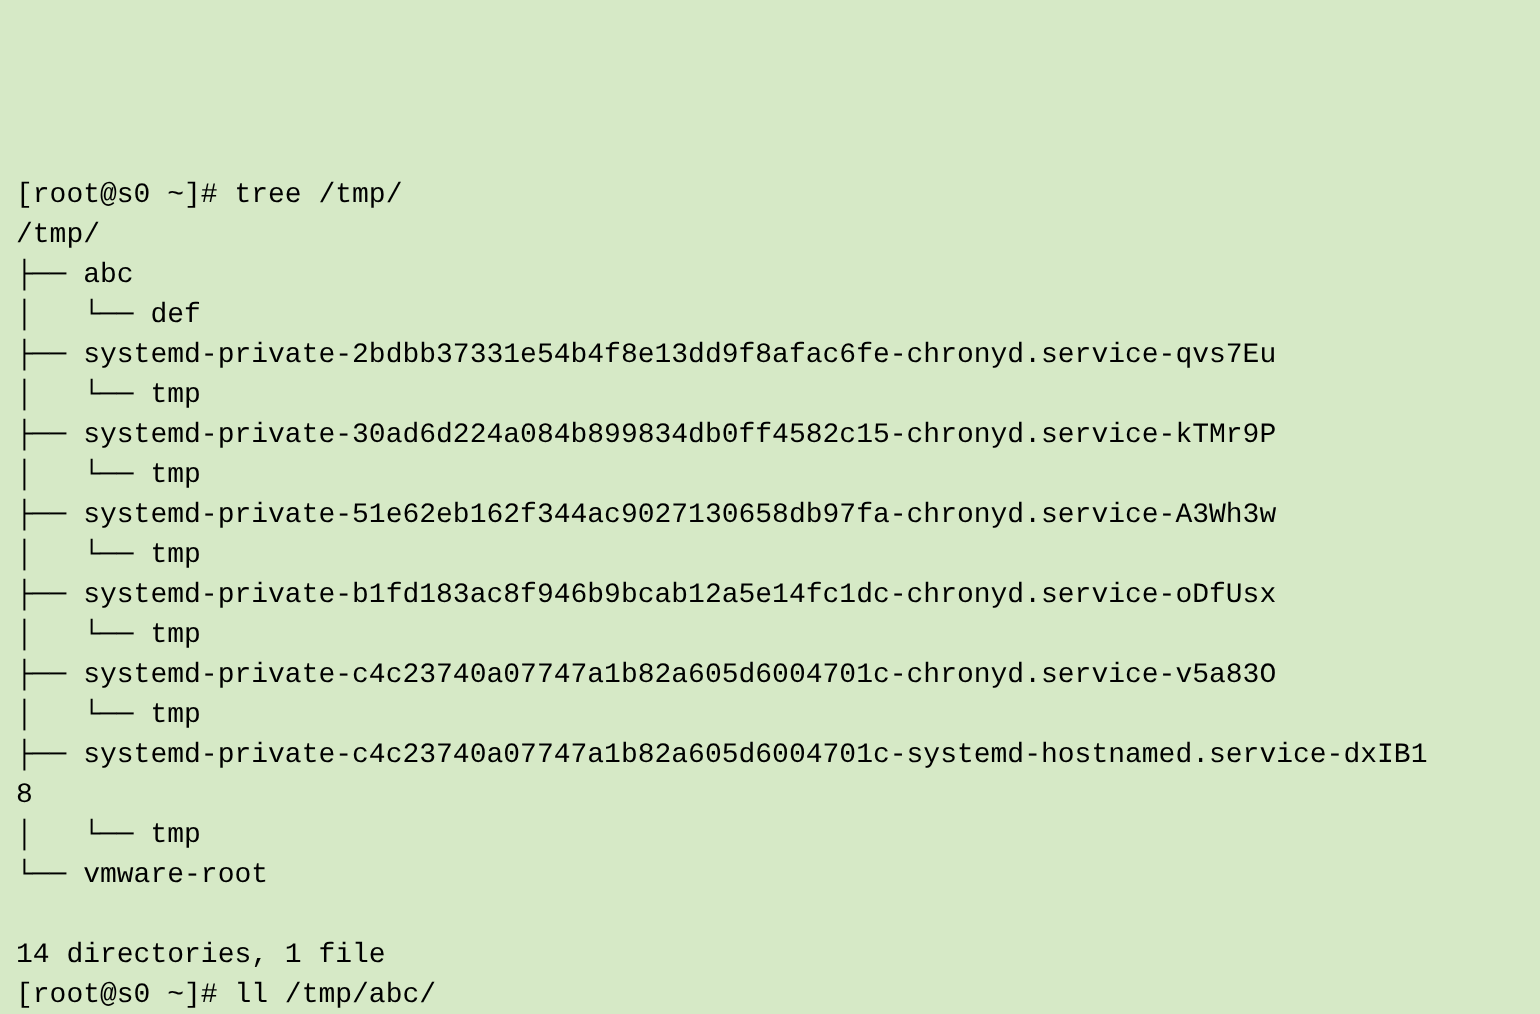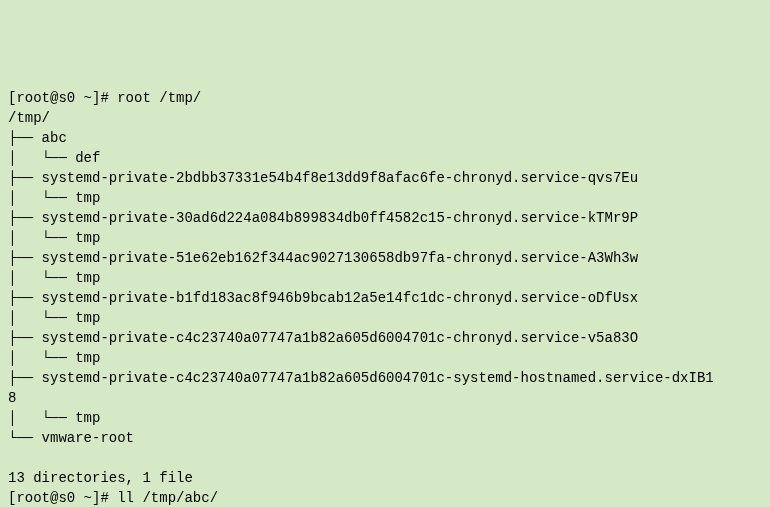--- a/index.html
+++ b/index.html
@@ -14,39 +14,39 @@
     overflow:hidden;
     white-space:pre;
   }
   .term{padding:8px 8px 0 8px}
 </style>
 </head>
 <body>
 
 
 
-<div class="term"><span>[root@s0 ~]# </span><span>root /tmp/</span>
+<div class="term"><span>[root@s0 ~]# </span><span>tree /tmp/</span>
 <span>/tmp/</span>
 <span>├── abc</span>
 <span>│   └── def</span>
 <span>├── systemd-private-2bdbb37331e54b4f8e13dd9f8afac6fe-chronyd.service-qvs7Eu</span>
 <span>│   └── tmp</span>
 <span>├── systemd-private-30ad6d224a084b899834db0ff4582c15-chronyd.service-kTMr9P</span>
 <span>│   └── tmp</span>
 <span>├── systemd-private-51e62eb162f344ac9027130658db97fa-chronyd.service-A3Wh3w</span>
 <span>│   └── tmp</span>
 <span>├── systemd-private-b1fd183ac8f946b9bcab12a5e14fc1dc-chronyd.service-oDfUsx</span>
 <span>│   └── tmp</span>
 <span>├── systemd-private-c4c23740a07747a1b82a605d6004701c-chronyd.service-v5a83O</span>
 <span>│   └── tmp</span>
 <span>├── systemd-private-c4c23740a07747a1b82a605d6004701c-systemd-hostnamed.service-dxIB1</span>
 <span>8</span>
 <span>│   └── tmp</span>
 <span>└── vmware-root</span>
 
-<span>13 directories, 1 file</span>
+<span>14 directories, 1 file</span>
 <span>[root@s0 ~]# </span><span>ll /tmp/abc/</span>
 
 
 </div>
 
 
 
 
 </body></html>

